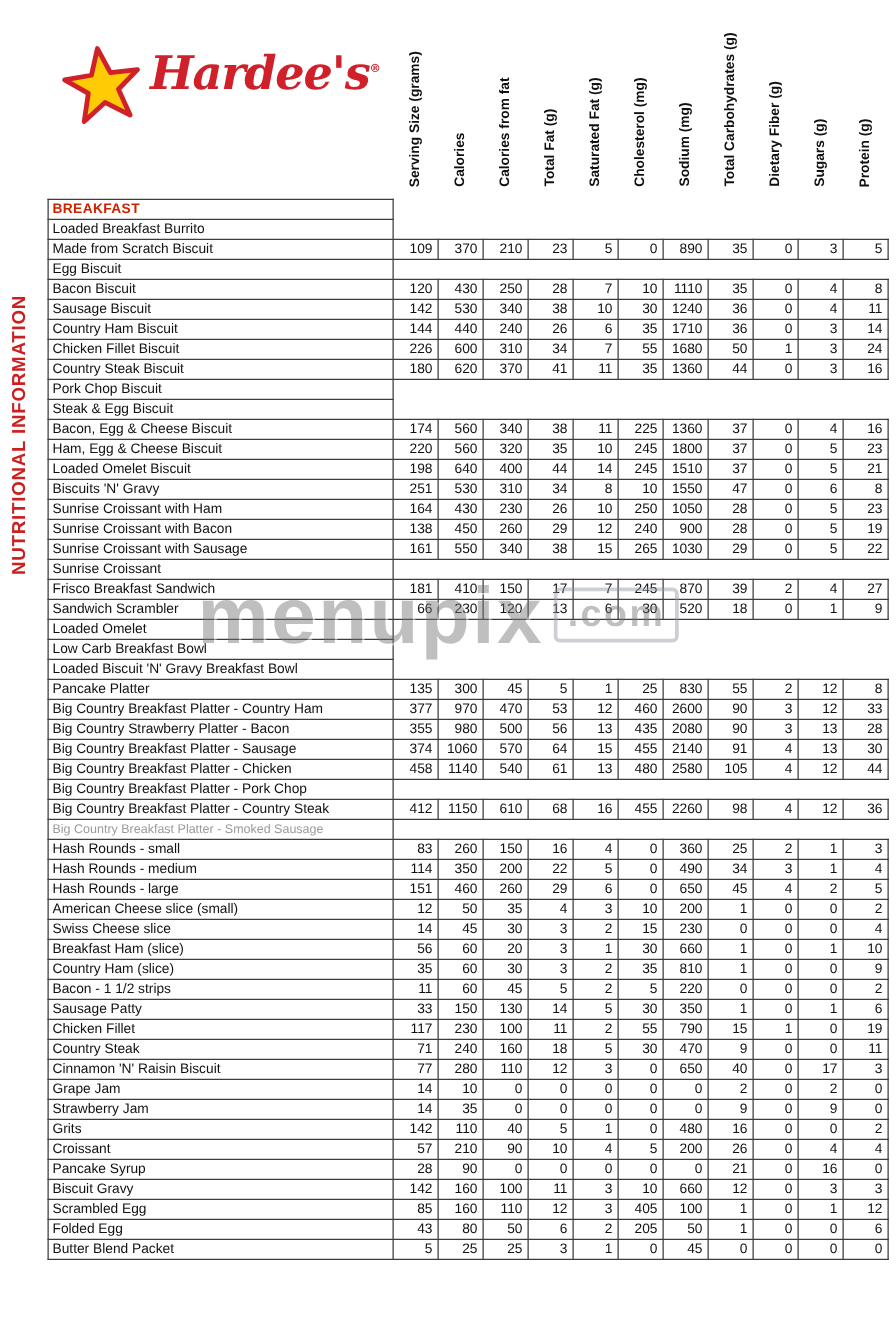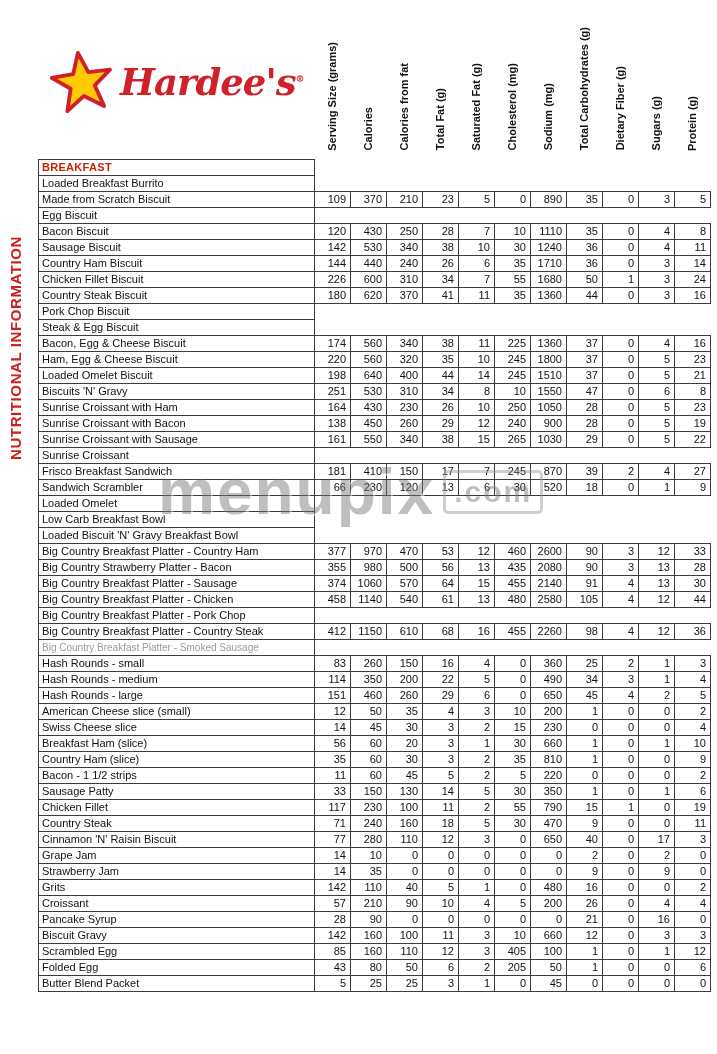--- a/index.html
+++ b/index.html
@@ -4,21 +4,21 @@
 <style>
   html,body { margin:0; padding:0; }
   body {
     width:717px; height:1054px; position:relative;
     background:#ffffff; overflow:hidden;
     font-family:"Liberation Sans", sans-serif;
   }
   .page { position:absolute; inset:0; }
 
   
-  .logo { position:absolute; left:50px; top:50px; display:flex; align-items:center; gap:6px; }
+  .logo { position:absolute; left:50px; top:36px; display:flex; align-items:flex-start; gap:6px; }
   .logo-star { width:64px; height:64px; transform:rotate(-8deg); }
   .brand {
     color:#d0202a; font-family:"DejaVu Serif", serif;
     font-style:italic; font-weight:bold; font-size:37px; letter-spacing:-1px;
   }
   .brand-reg { color:#d0202a; font-size:9px; vertical-align:super; font-style:normal; }
 
   
   .nutrition-title {
     position:absolute; left:7px; top:160px; height:300px; width:22px;
@@ -354,20 +354,34 @@
         </tr>
         <tr>
           <td class="name-cell">Low Carb Breakfast Bowl</td>
           <td class="blank-cell" colspan="11"></td>
         </tr>
         <tr>
           <td class="name-cell">Loaded Biscuit 'N' Gravy Breakfast Bowl</td>
           <td class="blank-cell" colspan="11"></td>
         </tr>
         <tr>
+          <td class="name-cell">Pancake Platter</td>
+          <td class="num-cell">135</td>
+          <td class="num-cell">300</td>
+          <td class="num-cell">45</td>
+          <td class="num-cell">5</td>
+          <td class="num-cell">1</td>
+          <td class="num-cell">25</td>
+          <td class="num-cell">830</td>
+          <td class="num-cell">55</td>
+          <td class="num-cell">2</td>
+          <td class="num-cell">12</td>
+          <td class="num-cell">8</td>
+        </tr>
+        <tr>
           <td class="name-cell">Big Country Breakfast Platter - Country Ham</td>
           <td class="num-cell">377</td>
           <td class="num-cell">970</td>
           <td class="num-cell">470</td>
           <td class="num-cell">53</td>
           <td class="num-cell">12</td>
           <td class="num-cell">460</td>
           <td class="num-cell">2600</td>
           <td class="num-cell">90</td>
           <td class="num-cell">3</td>

